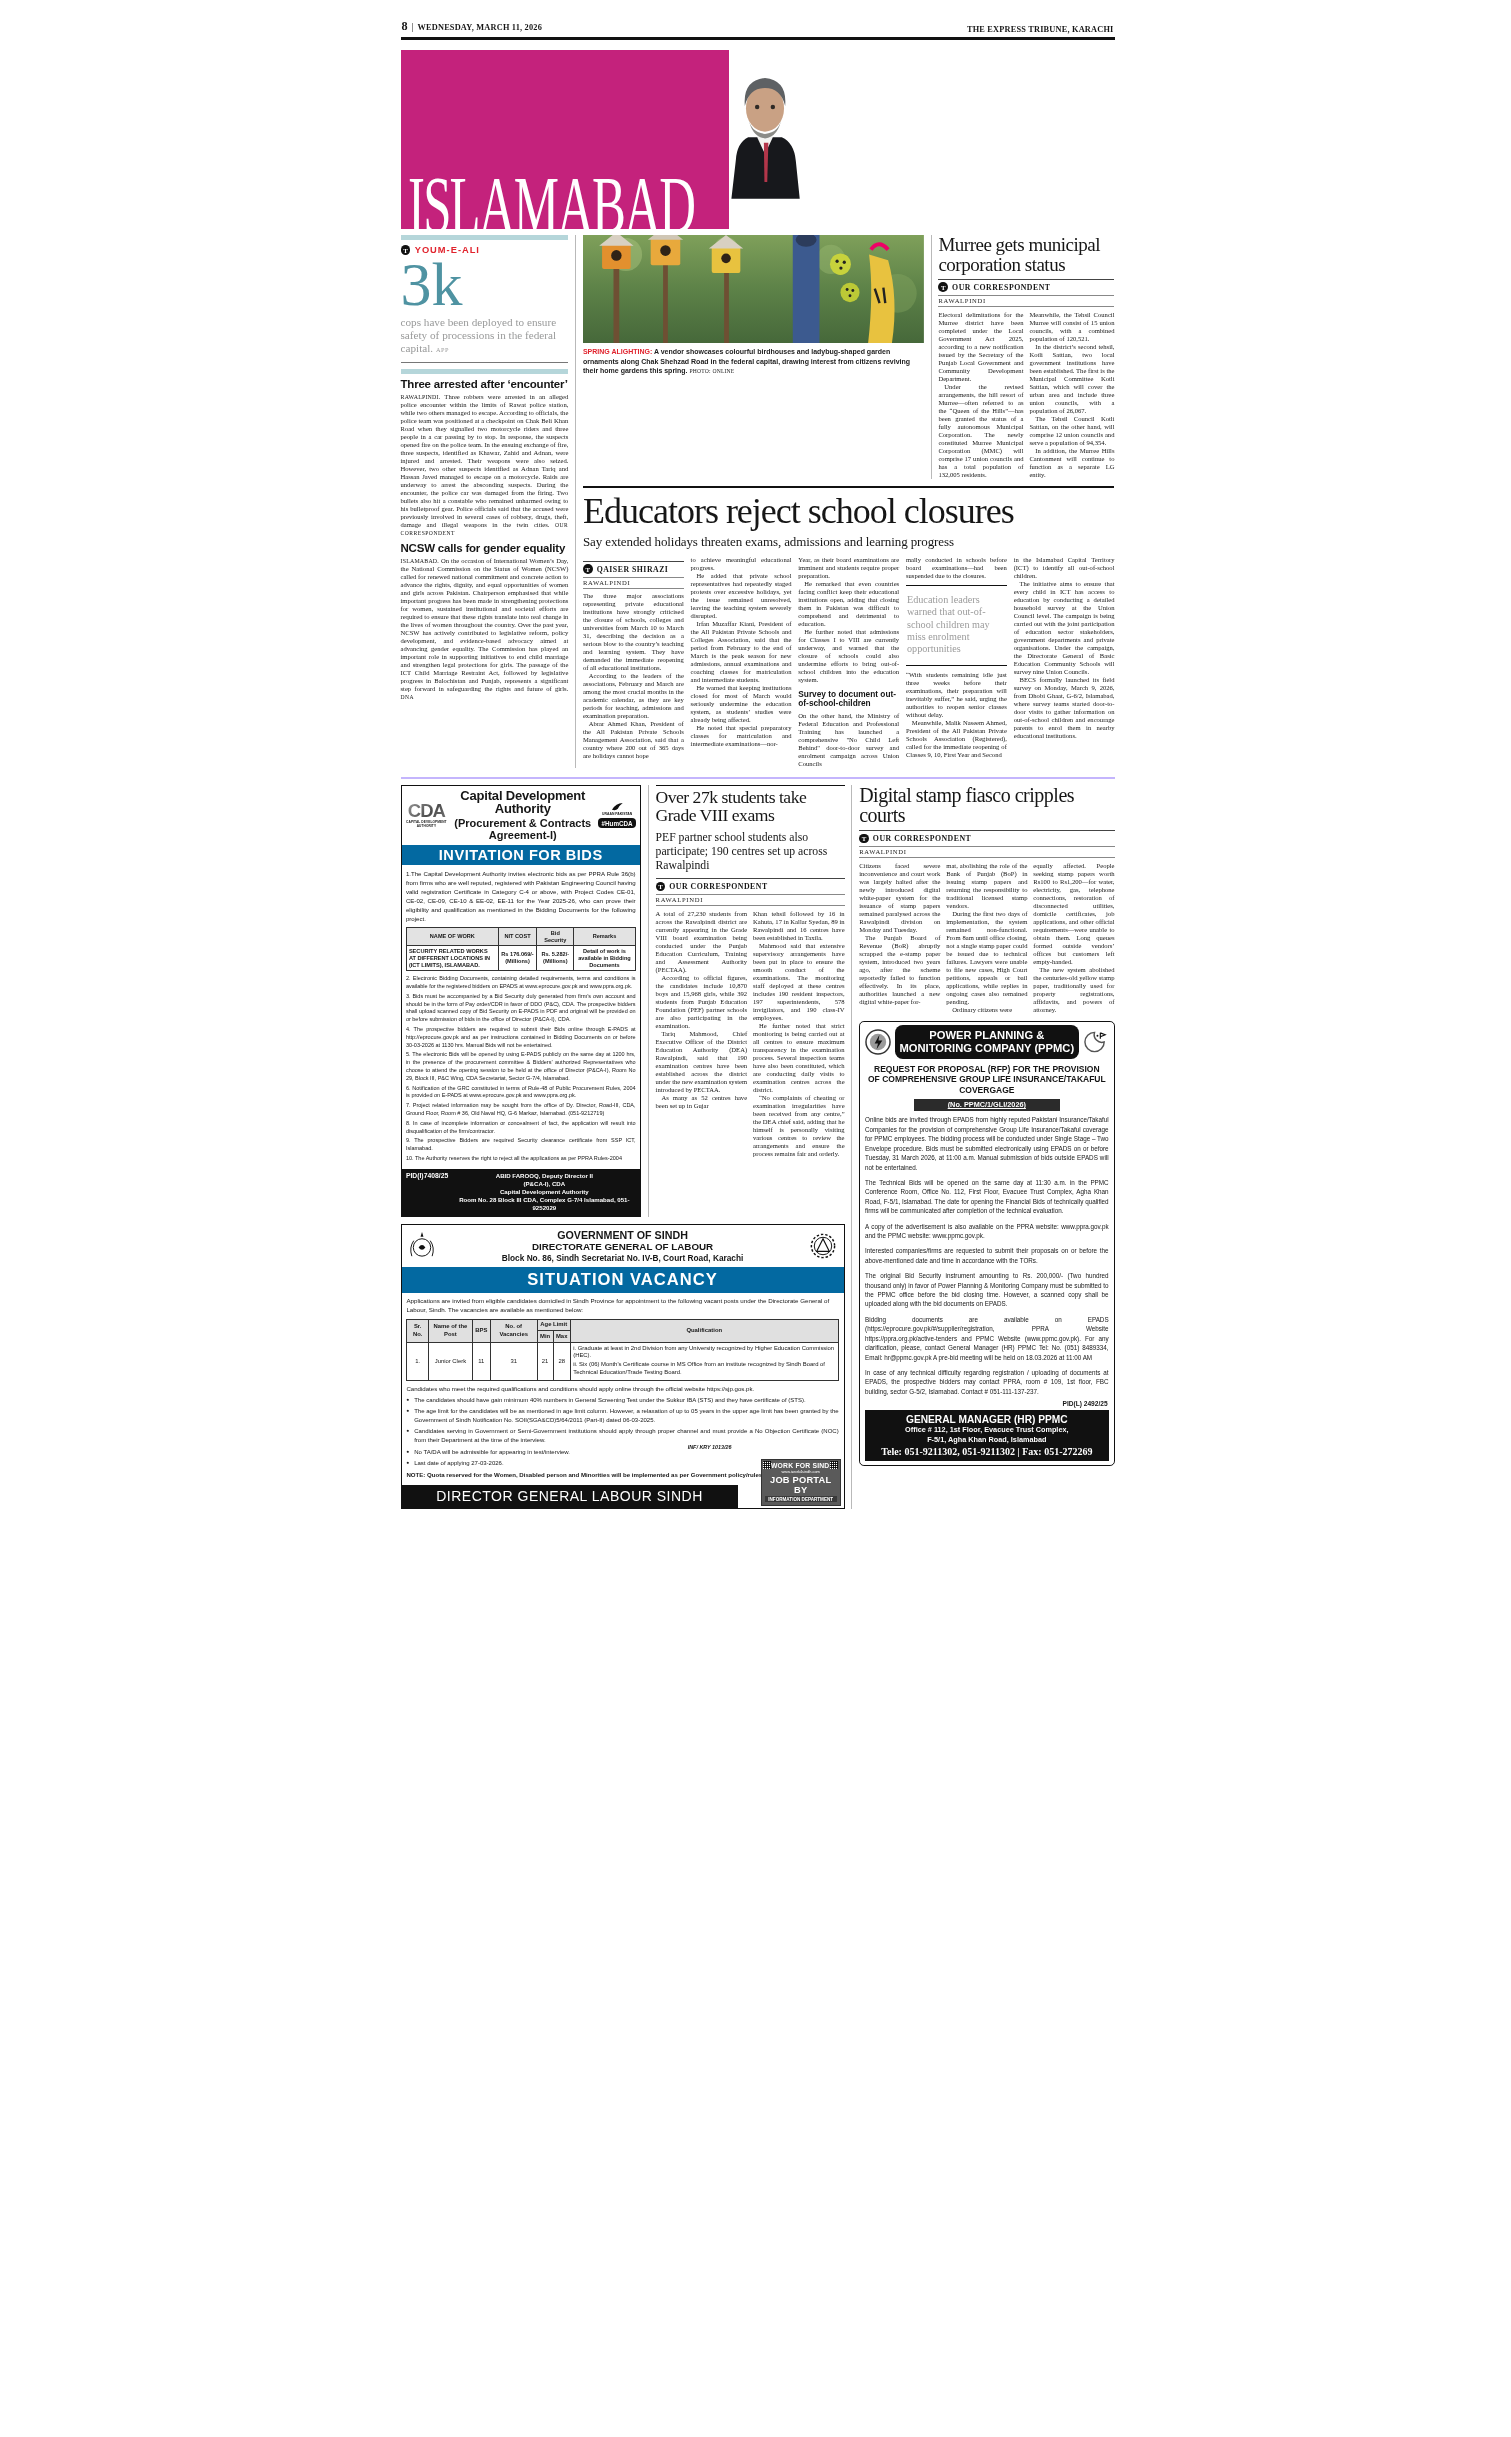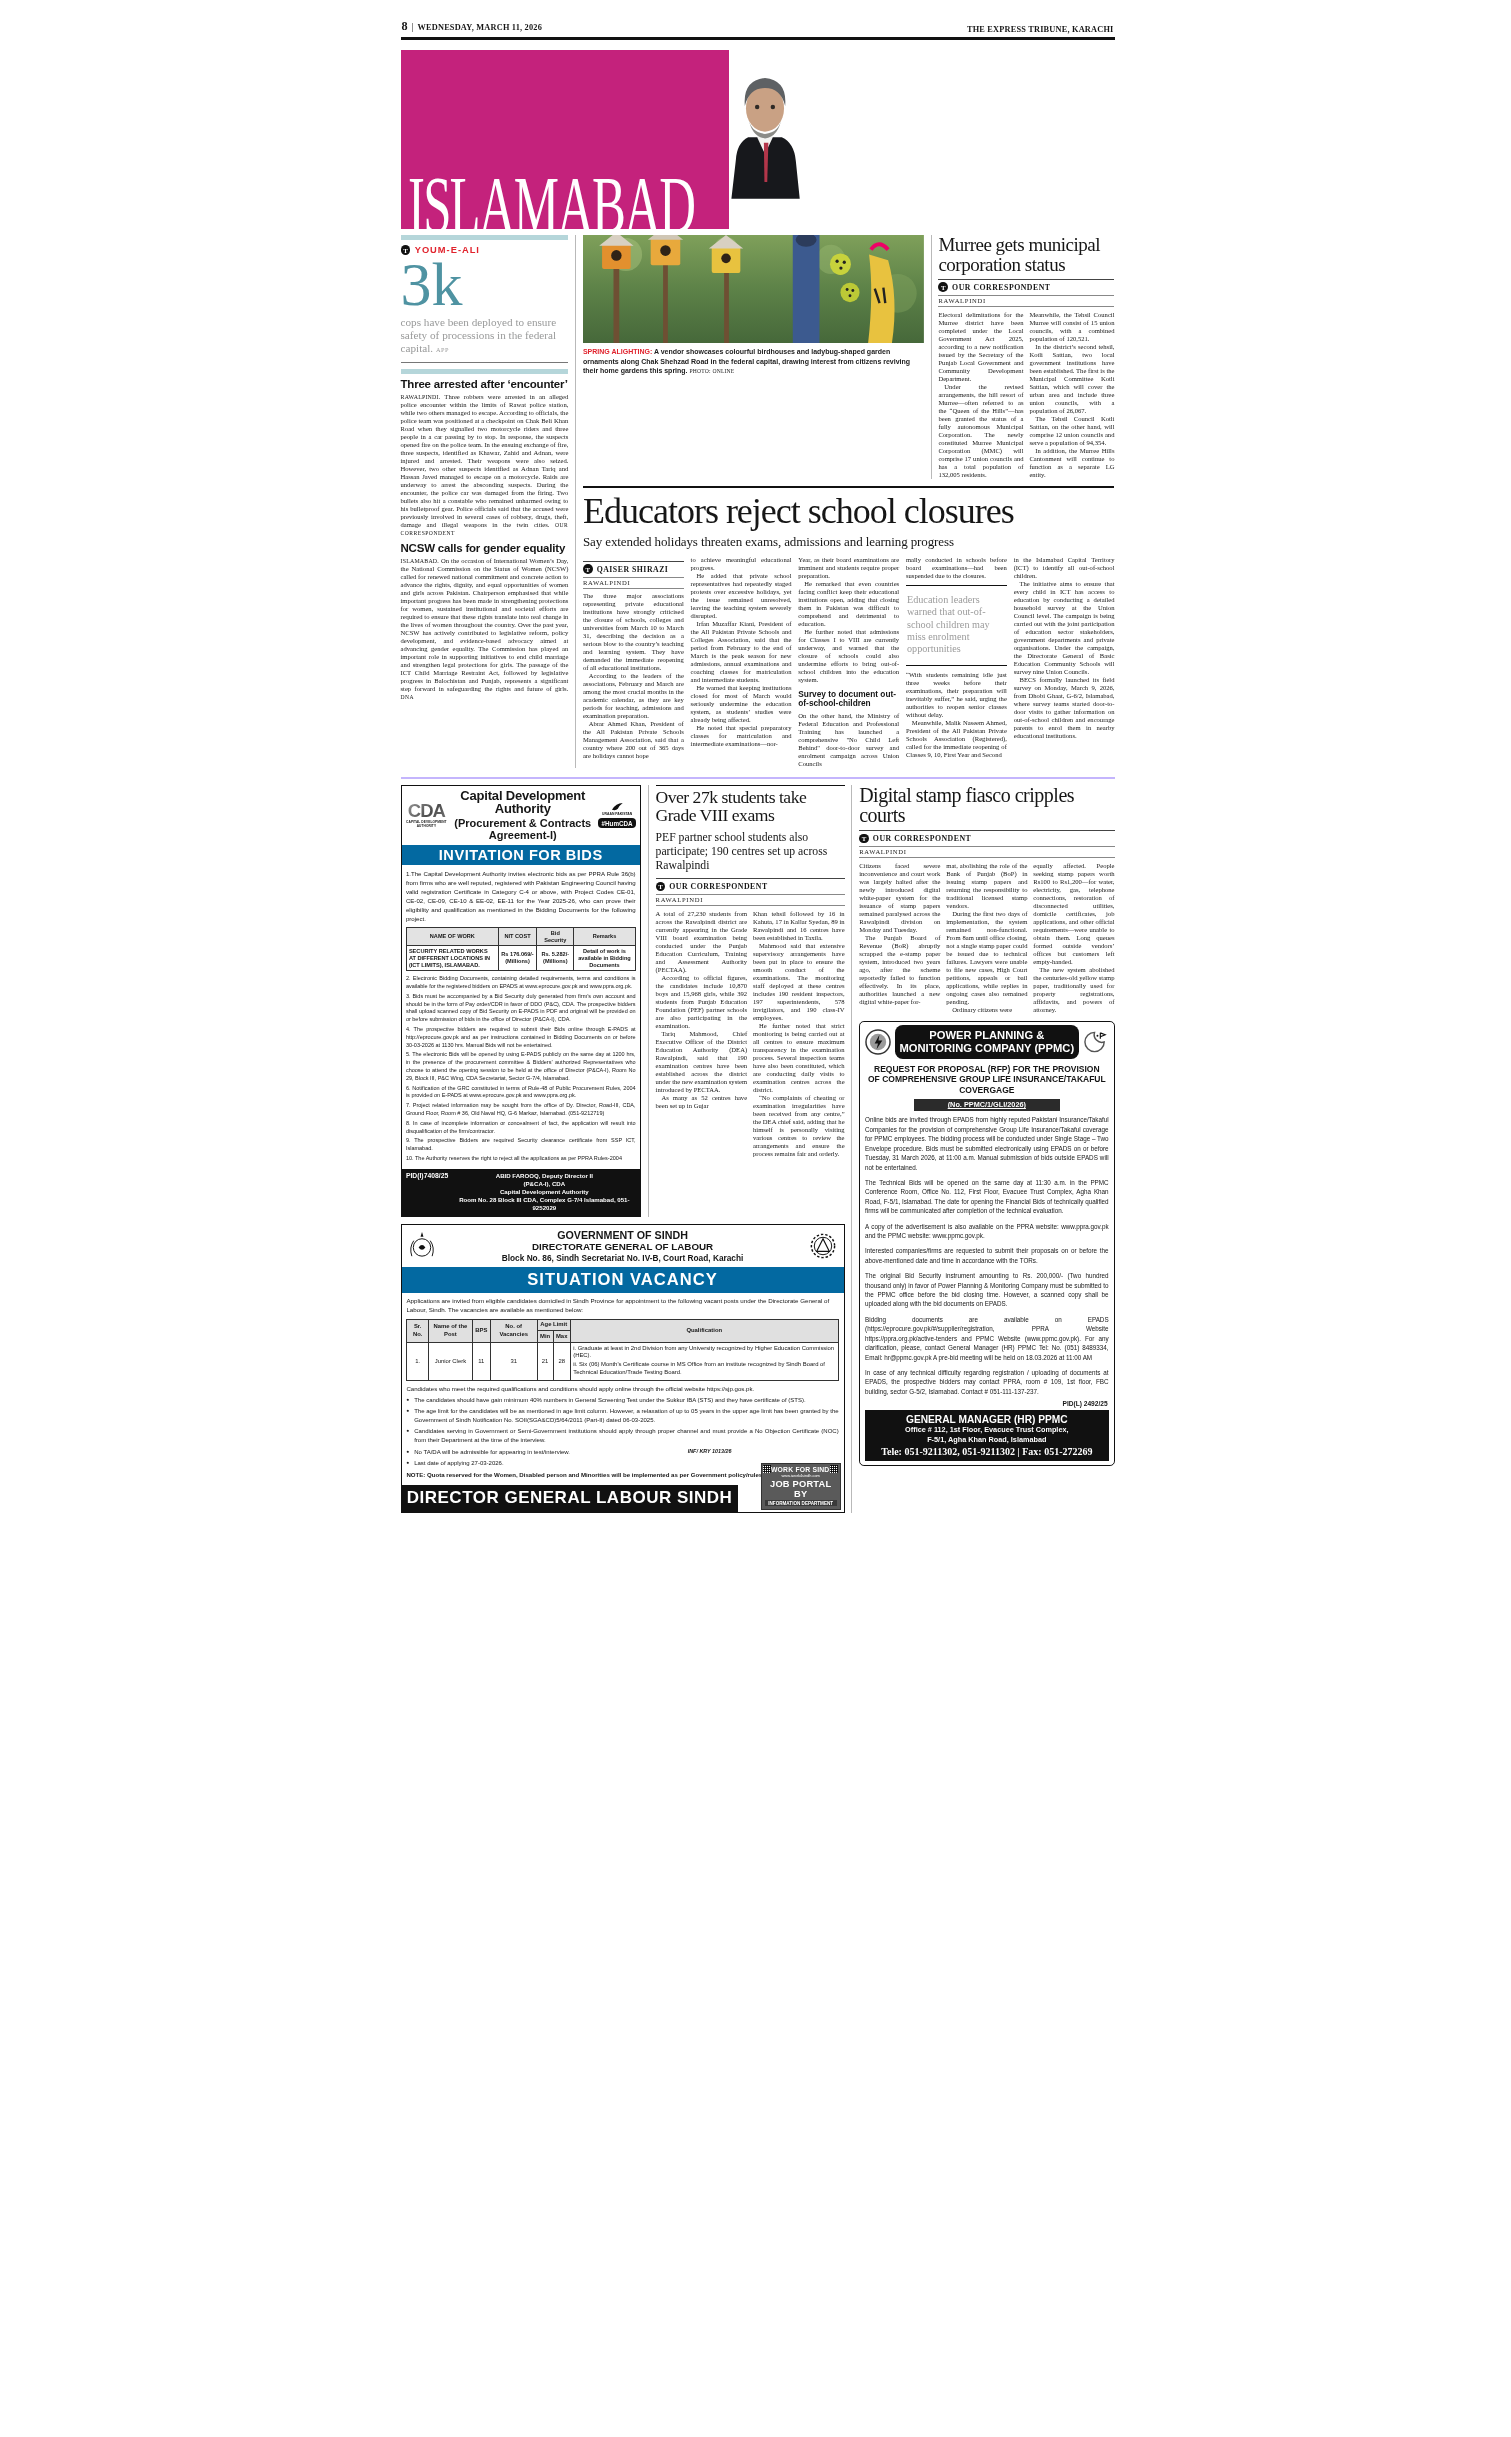--- a/index.html
+++ b/index.html
@@ -160,21 +160,21 @@
   .sv-table th{background:#e0e0e0;text-align:center;font-weight:bold;}
   .sv-table td{text-align:center;}
   .sv-table td.qual{text-align:left;}
   .sv-table td.qual p{margin-bottom:1.5px;}
   .sv-apply{font-size:6.1px;margin:2px 0 3.9px;}
   .sv-bullets{list-style:none;}
   .sv-bullets li{font-size:6px;line-height:1.4;margin-bottom:3.4px;padding-left:7.8px;position:relative;text-align:justify;}
   .sv-bullets li::before{content:"●";position:absolute;left:0;font-size:4.9px;top:1px;}
   .sv-note{font-size:6.1px;font-weight:bold;margin:2px 0 3.9px;}
   .sv-inf{position:absolute;right:112px;bottom:58px;font-style:italic;font-size:5.4px;font-weight:bold;}
-  .sv-foot{background:#111;color:#fff;text-align:center;font-weight:bold;font-size:17px;
+  .sv-foot{background:#111;color:#fff;text-align:center;font-weight:normal;font-size:14px;
     letter-spacing:0.5px;padding:3.4px 0;margin-right:106px;}
   .wfs-badge{position:absolute;right:2.9px;bottom:2px;width:80px;background:#5a5a5a;color:#fff;
     border:1px solid #333;padding:2.4px 2.9px;text-align:center;}
   .wfs-badge .w1{font-size:6.8px;font-weight:bold;letter-spacing:0.2px;}
   .wfs-badge .w2{font-size:3.9px;}
   .wfs-badge .w3{font-size:9.3px;font-weight:bold;letter-spacing:0.2px;margin-top:1px;}
   .wfs-badge .w4{font-size:4.6px;font-weight:bold;background:#3a3a3a;margin-top:1px;padding:0.5px 0;}
   .qr{position:absolute;width:7.8px;height:7.8px;background:
     repeating-linear-gradient(0deg,#fff 0 1px,#222 1px 2px),
     repeating-linear-gradient(90deg,#fff 0 1px,#222 1px 2px);background-blend-mode:multiply;}

